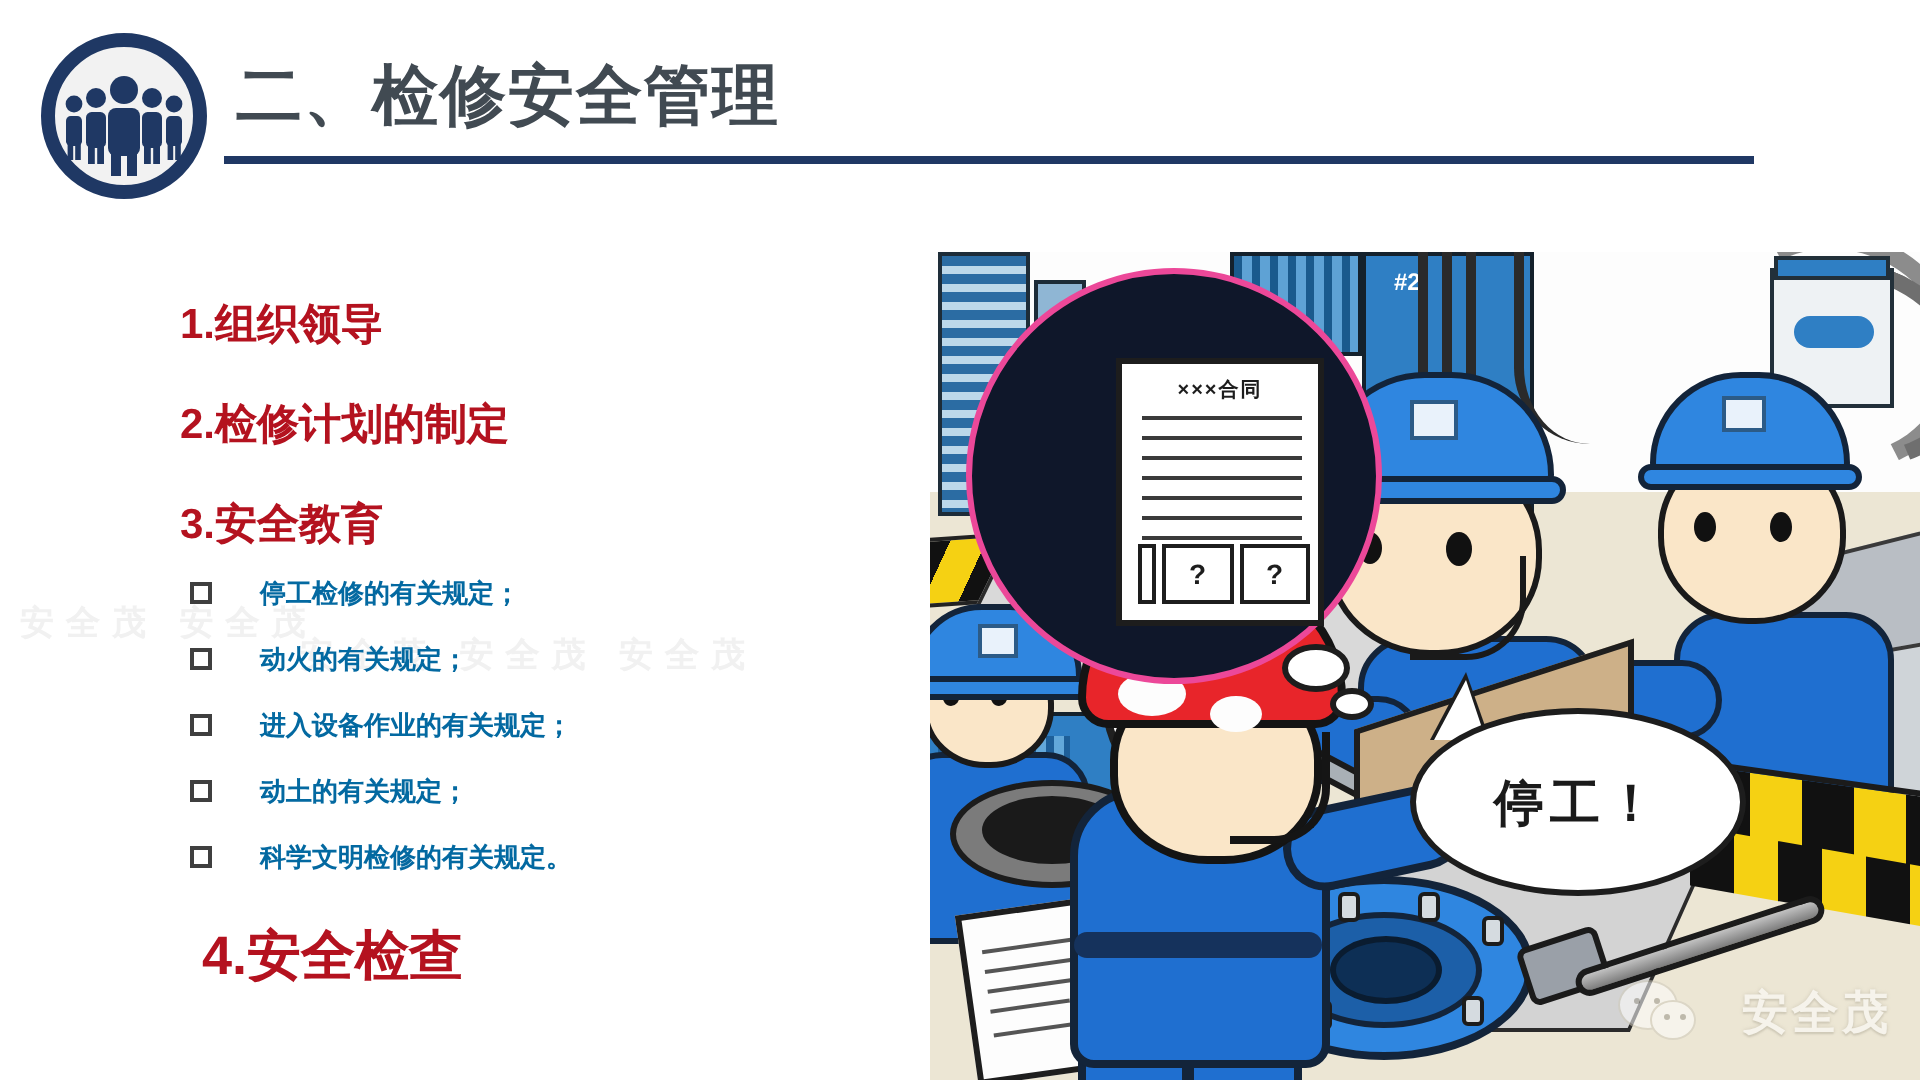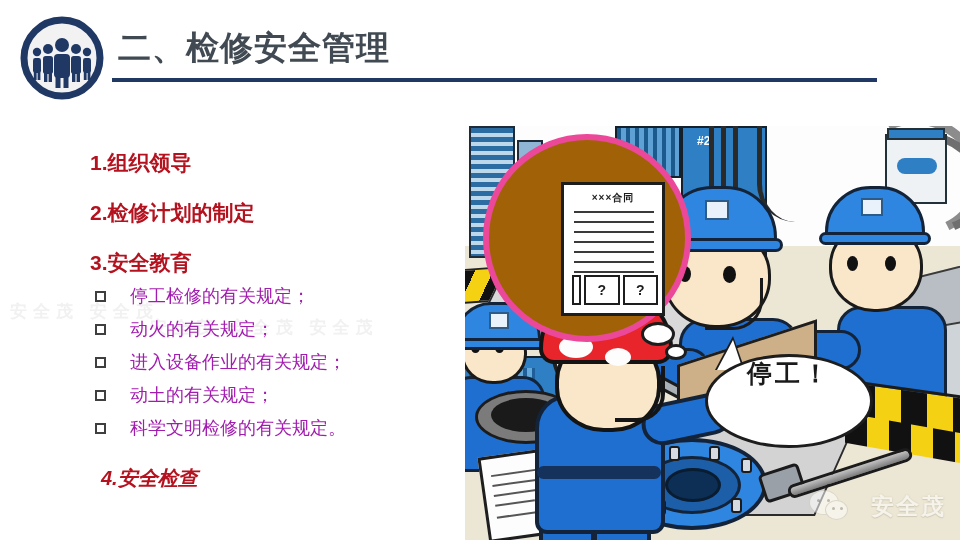--- a/index.html
+++ b/index.html
@@ -34,33 +34,33 @@
   }
 
   
   #content-list {
     position:absolute; left:90px; top:130px; width:360px;
   }
   .num-item {
     color:#B4121F; font-weight:bold; font-size:21px;
     line-height:34px; white-space:nowrap;margin-top:16px;
   }
-  .num-item.indent { padding-left:11px; font-size:20px;font-style:italic; }
+  .num-item.indent { padding-left:11px; font-size:27px; }
   .bullet-row {
     display:flex; align-items:flex-start;
     line-height:33px; white-space:nowrap;
   }
   .bullet-mark {
     flex:0 0 auto;
     width:11px; height:11px;
     border:2px solid #3f3f3f;
     margin-top:11px; margin-right:24px; margin-left:5px;
   }
   .bullet-text {
-    font-size:18px; color:#a21caf; font-weight:normal;
+    font-size:13px; color:#0369a1; font-weight:bold;
   }
 
   
   .wm {
     position:absolute;
     color:#f1f1f1; font-size:17px; letter-spacing:6px;
     white-space:nowrap; pointer-events:none; font-weight:bold;
   }
   #wm-a { left:10px; top:300px; }
   #wm-b { left:150px; top:316px; }
@@ -328,21 +328,21 @@
   #wrench-jaw {
     left:134px; top:238px; width:26px; height:26px;
     border:4px solid #1b1b1b; border-radius:50%;
     border-right-color:transparent; background:#a9b0b6;
     transform:rotate(28deg);
   }
 
   
   #bubble {
     left:18px; top:8px; width:208px; height:208px; border-radius:50%;
-    background:#a16207; border:6px solid #ec4899;
+    background:#0f172a; border:3px solid #ec4899;
   }
   #bubble-dot1 { left:176px; top:196px; width:34px; height:24px; border-radius:50%;
                  background:#ffffff; border:3px solid #1d1d1d; }
   #bubble-dot2 { left:200px; top:218px; width:22px; height:16px; border-radius:50%;
                  background:#ffffff; border:3px solid #1d1d1d; }
   #doc {
     left:72px; top:42px; width:104px; height:134px;
     background:#ffffff; border:3px solid #1d1d1d;
   }
   #doc-title {
@@ -357,21 +357,21 @@
   }
   .doc-box { flex:1; border:2px solid #1d1d1d; display:flex;
              align-items:center; justify-content:center;
              font-size:14px; font-weight:bold; color:#1d1d1d; }
   .doc-box.thin { flex:0 0 9px; }
 
   
   #speech {
     left:240px; top:228px; width:168px; height:94px; border-radius:50%;
     background:#ffffff; border:3px solid #1d1d1d;
-    display:flex; align-items:flex-start; justify-content:center;
+    display:flex; align-items:center; justify-content:center;
   }
   #speech-text {
     font-size:25px; font-weight:bold; color:#1a1a1a; letter-spacing:3px;
   }
   #speech-tail {
     left:252px; top:214px; width:0; height:0;
     border-left:16px solid transparent;
     border-right:10px solid transparent;
     border-bottom:30px solid #ffffff;
     filter:drop-shadow(0 0 0 #1d1d1d);

